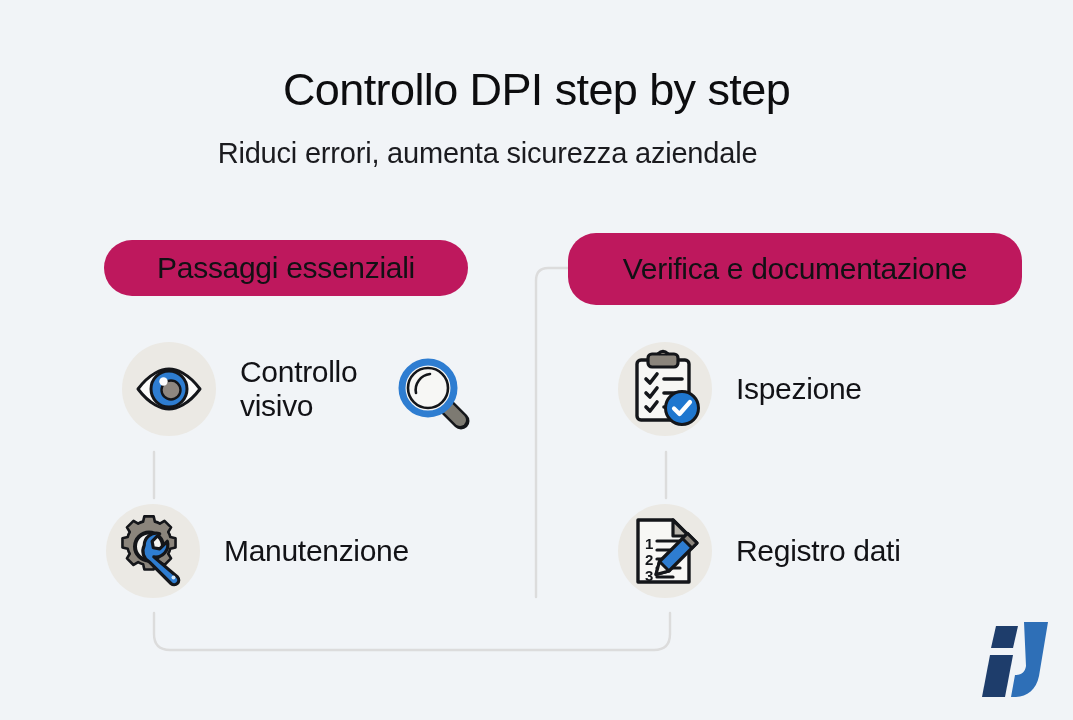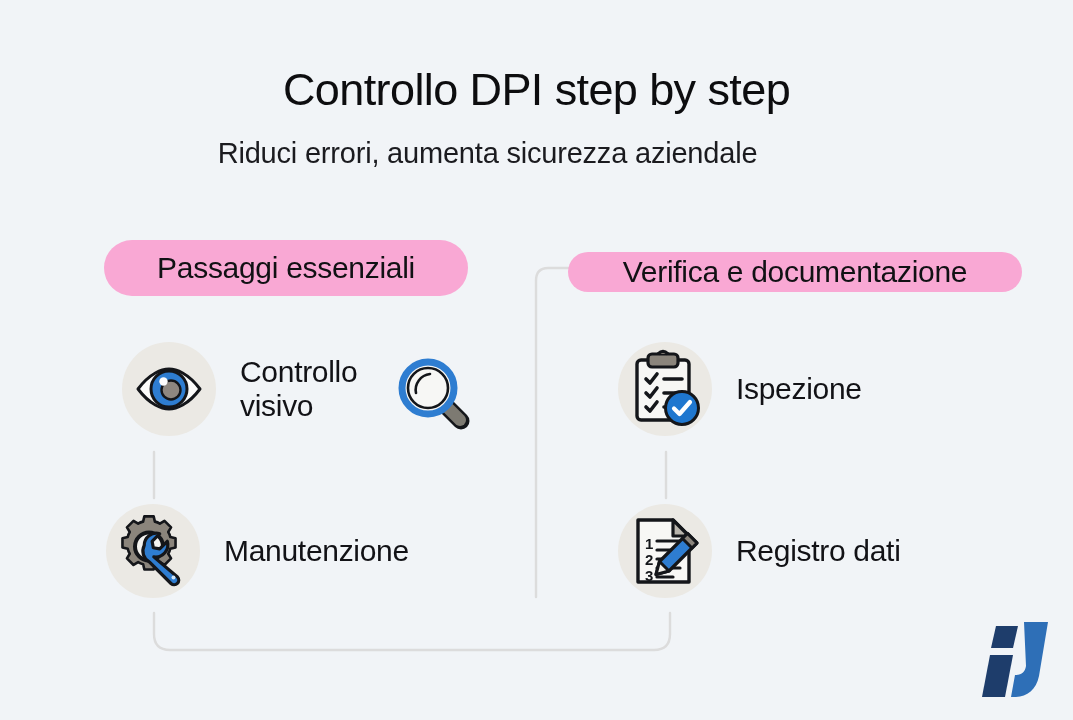--- a/index.html
+++ b/index.html
@@ -25,28 +25,28 @@
     font-size:29px;font-weight:400;color:#1b1b1f;
     letter-spacing:-0.2px;line-height:1.2;
   }
 
   
   .lines{position:absolute;left:0;top:0;width:1073px;height:720px;pointer-events:none;}
 
   
   .pill{
     position:absolute;
-    background:#f9a8d4;
+    background:#be185d;
     border-radius:28px;
     display:flex;align-items:center;justify-content:center;
     font-size:30px;color:#111114;letter-spacing:-0.3px;
     white-space:nowrap;
   }
   .pill-left{left:104px;top:240px;width:364px;height:56px;}
-  .pill-right{left:568px;top:252px;width:454px;height:40px;}
+  .pill-right{left:568px;top:233px;width:454px;height:72px;}
 
   
   .row{position:absolute;display:flex;align-items:center;}
   .icon-disc{
     position:relative;
     width:94px;height:94px;border-radius:50%;
     background:#ebe9e4;
     flex:0 0 94px;
     display:flex;align-items:center;justify-content:center;
   }

